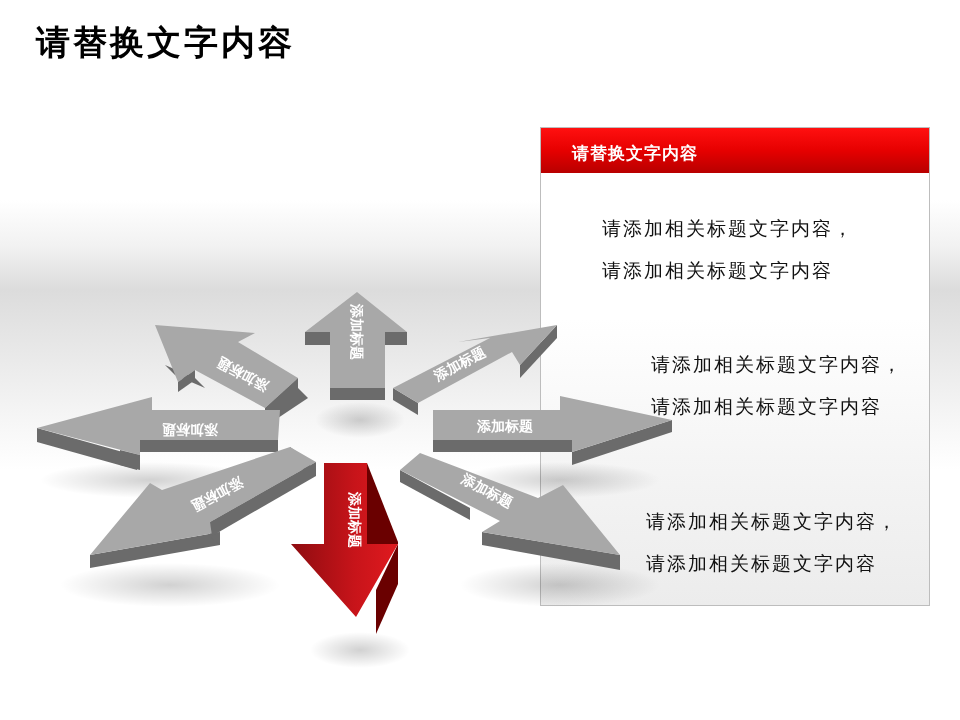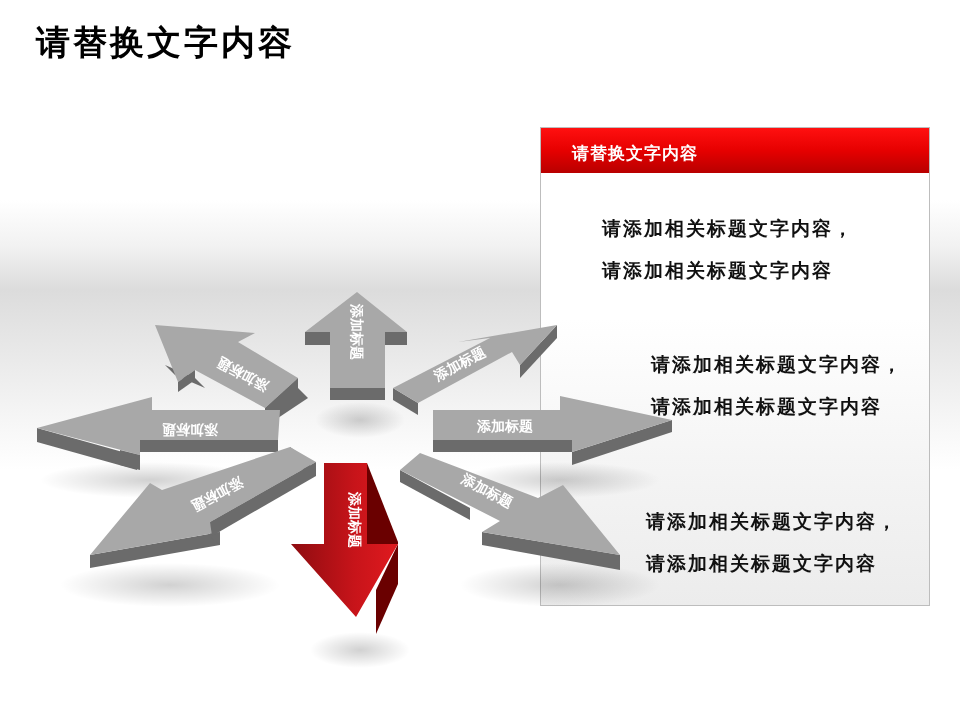--- a/index.html
+++ b/index.html
@@ -21,21 +21,21 @@
   }
   .info-header {
     position:absolute; left:0; top:0; width:100%; height:45px;
     background: linear-gradient(to bottom, #ff1010 0%, #e60000 50%, #b80000 100%);
   }
   .info-header-title {
     position:absolute; left:31px; top:14px;
     color:#fff; font-weight:bold; font-size:17px; letter-spacing:1px;
   }
   .info-line {
-    position:absolute; font-size:19px; font-weight:bold; color:#111; letter-spacing:2px; white-space:nowrap;
+    position:absolute; font-size:19px; font-weight:normal; color:#111; letter-spacing:2px; white-space:nowrap;
   }
   .diagram { position:absolute; left:0; top:0; width:960px; height:720px; }
   .arrow-label {
     fill:#ffffff; font-size:14px; font-weight:bold; font-family:"DejaVu Sans", sans-serif;
   }
 </style>
 </head>
 <body>
 
 <div class="page-title">请替换文字内容</div>

